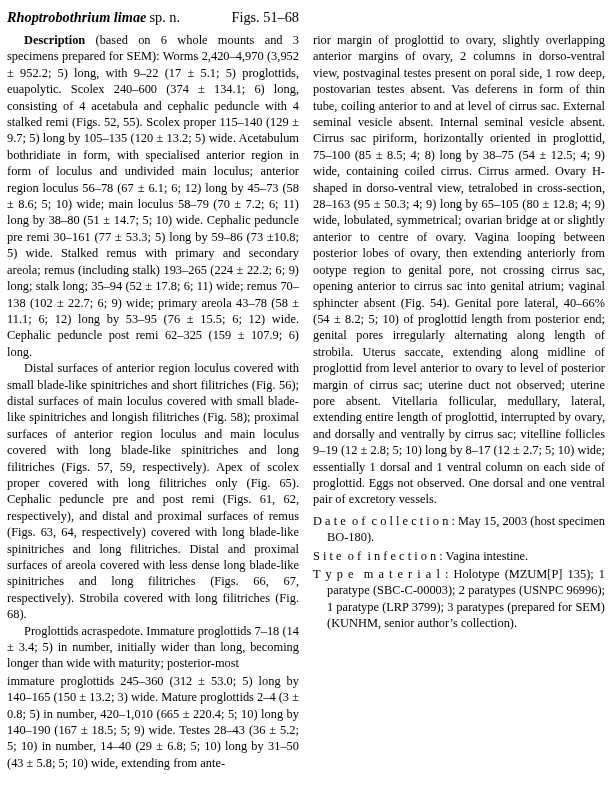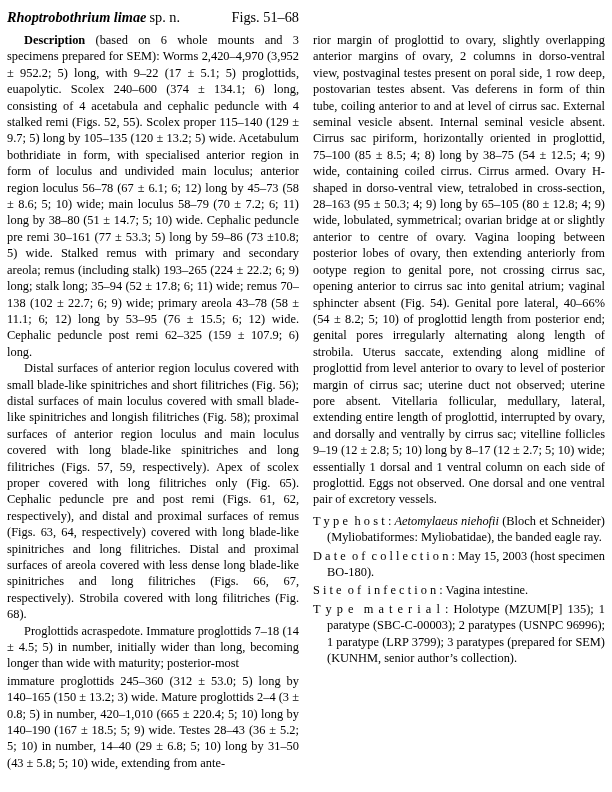--- a/index.html
+++ b/index.html
@@ -95,31 +95,28 @@
         </span>
         <span class="figs-ref">Figs. 51–68</span>
       </div>
 
       <p class="indent">
         <span class="lead-bold">Description</span><span> (based on 6 whole mounts and 3 specimens prepared for SEM): Worms 2,420–4,970 (3,952 ± 952.2; 5) long, with 9–22 (17 ± 5.1; 5) proglottids, euapolytic. Scolex 240–600 (374 ± 134.1; 6) long, consisting of 4 acetabula and cephalic peduncle with 4 stalked remi (Figs. 52, 55). Scolex proper 115–140 (129 ± 9.7; 5) long by 105–135 (120 ± 13.2; 5) wide. Acetabulum bothridiate in form, with specialised anterior region in form of loculus and undivided main loculus; anterior region loculus 56–78 (67 ± 6.1; 6; 12) long by 45–73 (58 ± 8.6; 5; 10) wide; main loculus 58–79 (70 ± 7.2; 6; 11) long by 38–80 (51 ± 14.7; 5; 10) wide. Cephalic peduncle pre remi 30–161 (77 ± 53.3; 5) long by 59–86 (73 ±10.8; 5) wide. Stalked remus with primary and secondary areola; remus (including stalk) 193–265 (224 ± 22.2; 6; 9) long; stalk long; 35–94 (52 ± 17.8; 6; 11) wide; remus 70–138 (102 ± 22.7; 6; 9) wide; primary areola 43–78 (58 ± 11.1; 6; 12) long by 53–95 (76 ± 15.5; 6; 12) wide. Cephalic peduncle post remi 62–325 (159 ± 107.9; 6) long.</span>
       </p>
 
       <p class="indent">Distal surfaces of anterior region loculus covered with small blade-like spinitriches and short filitriches (Fig. 56); distal surfaces of main loculus covered with small blade-like spinitriches and longish filitriches (Fig. 58); proximal surfaces of anterior region loculus and main loculus covered with long blade-like spinitriches and long filitriches (Figs. 57, 59, respectively). Apex of scolex proper covered with long filitriches only (Fig. 65). Cephalic peduncle pre and post remi (Figs. 61, 62, respectively), and distal and proximal surfaces of remus (Figs. 63, 64, respectively) covered with long blade-like spinitriches and long filitriches. Distal and proximal surfaces of areola covered with less dense long blade-like spinitriches and long filitriches (Figs. 66, 67, respectively). Strobila covered with long filitriches (Fig. 68).</p>
 
-      <p class="indent">Proglottids acraspedote. Immature proglottids 7–18 (14 ± 4.5; 5) in number, initially wider than long, becoming longer than wide with maturity; posterior-most</p>
+      <p class="indent">Proglottids acraspedote. Immature proglottids 7–18 (14 ± 3.4; 5) in number, initially wider than long, becoming longer than wide with maturity; posterior-most</p>
       <p class="split-gap">immature proglottids 245–360 (312 ± 53.0; 5) long by 140–165 (150 ± 13.2; 3) wide. Mature proglottids 2–4 (3 ± 0.8; 5) in number, 420–1,010 (665 ± 220.4; 5; 10) long by 140–190 (167 ± 18.5; 5; 9) wide. Testes 28–43 (36 ± 5.2; 5; 10) in number, 14–40 (29 ± 6.8; 5; 10) long by 31–50 (43 ± 5.8; 5; 10) wide, extending from ante-</p>
     </div>
 
     <div class="col right-col">
       <p>rior margin of proglottid to ovary, slightly overlapping anterior margins of ovary, 2 columns in dorso-ventral view, postvaginal testes present on poral side, 1 row deep, postovarian testes absent. Vas deferens in form of thin tube, coiling anterior to and at level of cirrus sac. External seminal vesicle absent. Internal seminal vesicle absent. Cirrus sac piriform, horizontally oriented in proglottid, 75–100 (85 ± 8.5; 4; 8) long by 38–75 (54 ± 12.5; 4; 9) wide, containing coiled cirrus. Cirrus armed. Ovary H-shaped in dorso-ventral view, tetralobed in cross-section, 28–163 (95 ± 50.3; 4; 9) long by 65–105 (80 ± 12.8; 4; 9) wide, lobulated, symmetrical; ovarian bridge at or slightly anterior to centre of ovary. Vagina looping between posterior lobes of ovary, then extending anteriorly from ootype region to genital pore, not crossing cirrus sac, opening anterior to cirrus sac into genital atrium; vaginal sphincter absent (Fig. 54). Genital pore lateral, 40–66% (54 ± 8.2; 5; 10) of proglottid length from posterior end; genital pores irregularly alternating along length of strobila. Uterus saccate, extending along midline of proglottid from level anterior to ovary to level of posterior margin of cirrus sac; uterine duct not observed; uterine pore absent. Vitellaria follicular, medullary, lateral, extending entire length of proglottid, interrupted by ovary, and dorsally and ventrally by cirrus sac; vitelline follicles 9–19 (12 ± 2.8; 5; 10) long by 8–17 (12 ± 2.7; 5; 10) wide; essentially 1 dorsal and 1 ventral column on each side of proglottid. Eggs not observed. One dorsal and one ventral pair of excretory vessels.</p>
 
       <div class="entries">
-        <div class="entry">
-          <span class="label">T y p e &nbsp;h o s t :</span><span class="italic"> Aetomylaeus niehofii</span><span> (Bloch et Schneider) (Myliobatiformes: Myliobatidae), the banded eagle ray.</span>
-        </div>
         <div class="entry">
           <span class="label">D a t e &nbsp;o f &nbsp;c o l l e c t i o n :</span><span class="italic"></span><span> May 15, 2003 (host specimen BO-180).</span>
         </div>
         <div class="entry">
           <span class="label">S i t e &nbsp;o f &nbsp;i n f e c t i o n :</span><span class="italic"></span><span> Vagina intestine.</span>
         </div>
         <div class="entry">
           <span class="label">T y p e &nbsp;m a t e r i a l :</span><span class="italic"></span><span> Holotype (MZUM[P] 135); 1 paratype (SBC-C-00003); 2 paratypes (USNPC 96996); 1 paratype (LRP 3799); 3 paratypes (prepared for SEM) (KUNHM, senior author’s collection).</span>
         </div>
       </div>

